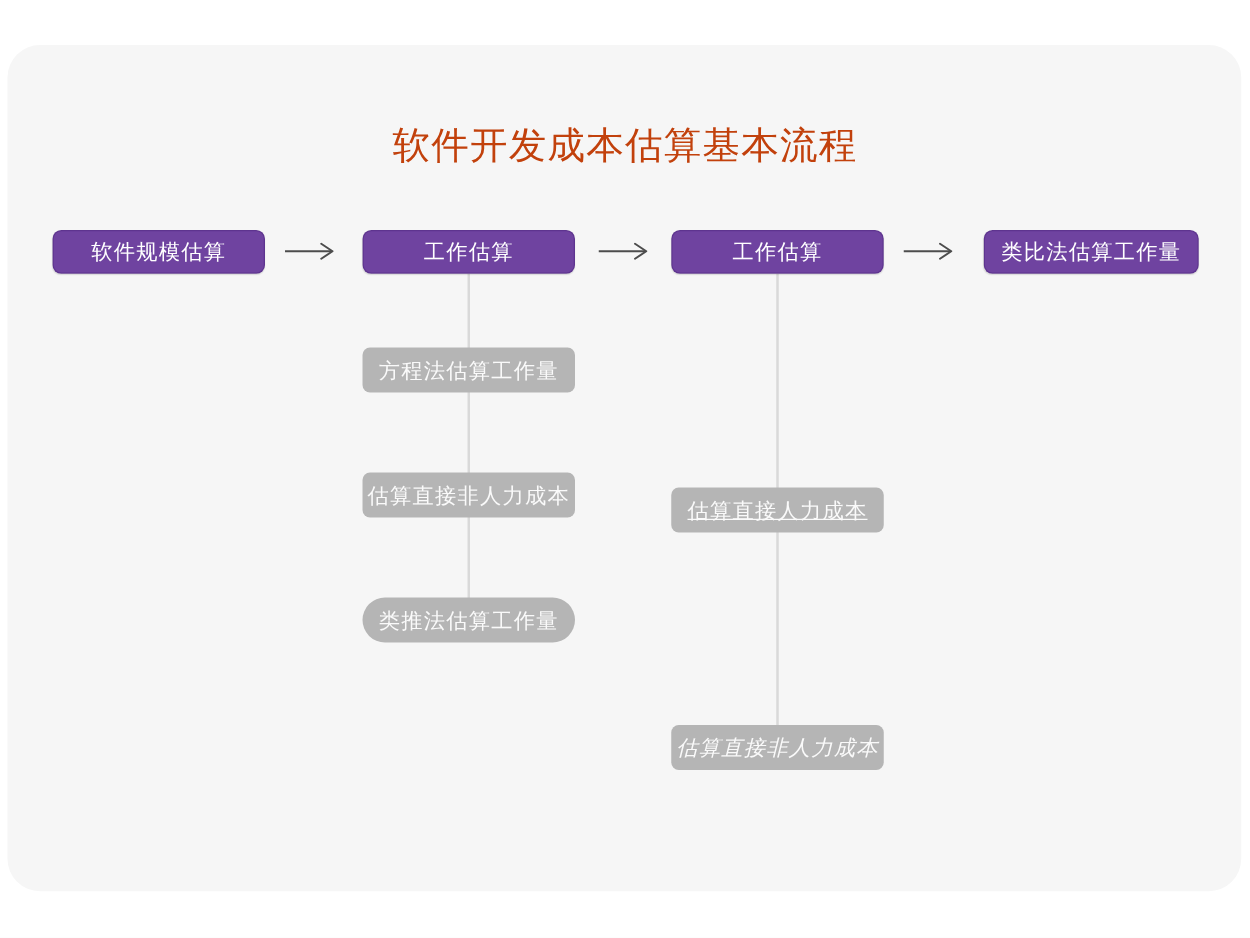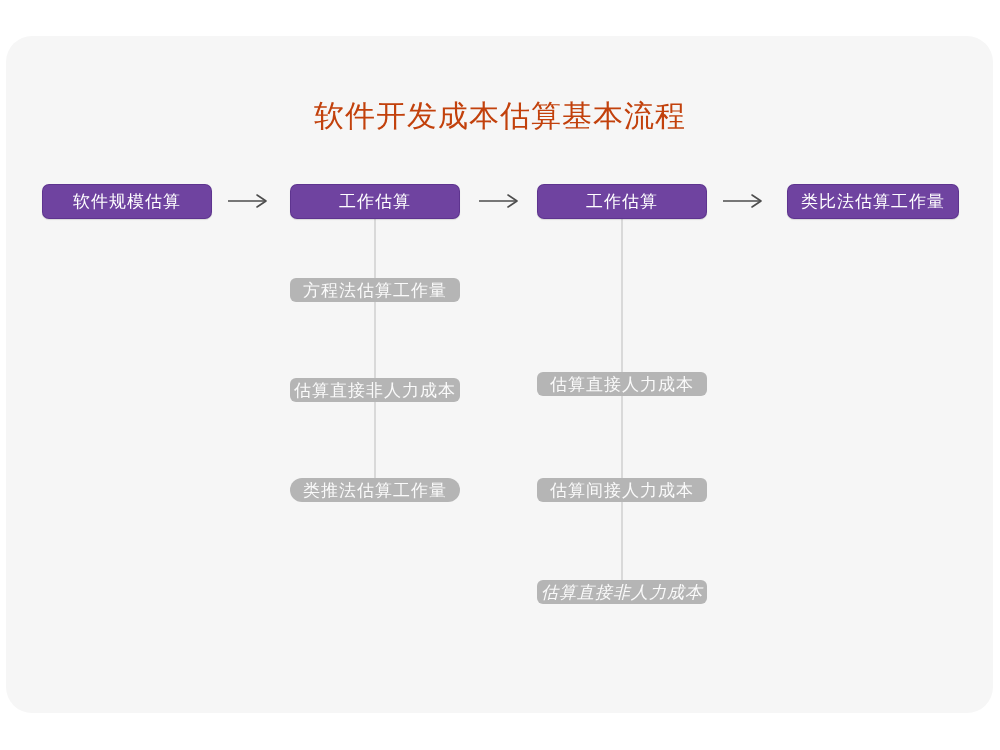--- a/index.html
+++ b/index.html
@@ -22,21 +22,21 @@
     position: absolute; height: 35px; border-radius: 7px;
     display: flex; align-items: center; justify-content: center;
     font-size: 17px; letter-spacing: 1px; z-index: 2;
   }
   .node.main {
     background: #6f43a0; color: #ffffff;
     border: 1px solid rgba(80,40,130,0.55);
     box-shadow: 0 1px 1px rgba(0,0,0,0.12);
   }
   .node.sub {
-    background: #b5b5b5; color: #fafafa; height: 24px; border-radius: 6px;
+    background: #b5b5b5; color: #fafafa; height: 36px; border-radius: 6px;
   }
   .connector {
     position: absolute; width: 2px; background: #d9d9d9; z-index: 1;
   }
   .arrow {
     position: absolute; width: 44px; height: 16px; z-index: 2;
   }
   .arrow svg { display: block; }
   
   #step1 { left: 42px;  top: 184px; width: 170px; }
@@ -48,21 +48,21 @@
   #arrow3 { left: 722px; top: 193px; }
   
   #connector-work { left: 374px; top: 219px; height: 277px; }
   #connector-cost { left: 621px; top: 219px; height: 379px; }
   
   #work-sub-0 { left: 290px; top: 278px; width: 170px; }
   #work-sub-1 { left: 290px; top: 378px; width: 170px; }
   #work-sub-2 { left: 290px; top: 478px; width: 170px; border-radius: 18px; }
   
   #cost-sub-0 { left: 537px; top: 278px; width: 170px; }
-  #cost-sub-1 { left: 537px; top: 372px; width: 170px; }
+  #cost-sub-1 { left: 537px; top: 390px; width: 170px; text-decoration: underline; }
   #cost-sub-2 { left: 537px; top: 478px; width: 170px; }
   #cost-sub-3 { left: 537px; top: 580px; width: 170px; font-style: italic; }
 </style>
 </head>
 <body>
 
 <div class="stage">
 
   <div class="card"></div>
 
@@ -98,16 +98,15 @@
     </svg>
   </div>
 
   <div class="node main" id="step4">类比法估算工作量</div>
 
   <div class="node sub" id="work-sub-0">方程法估算工作量</div>
   <div class="node sub" id="work-sub-1">估算直接非人力成本</div>
   <div class="node sub" id="work-sub-2">类推法估算工作量</div>
 
   <div class="node sub" id="cost-sub-1">估算直接人力成本</div>
-  <div class="node sub" id="cost-sub-2">估算间接人力成本</div>
   <div class="node sub" id="cost-sub-3">估算直接非人力成本</div>
 
 </div>
 
 </body></html>

